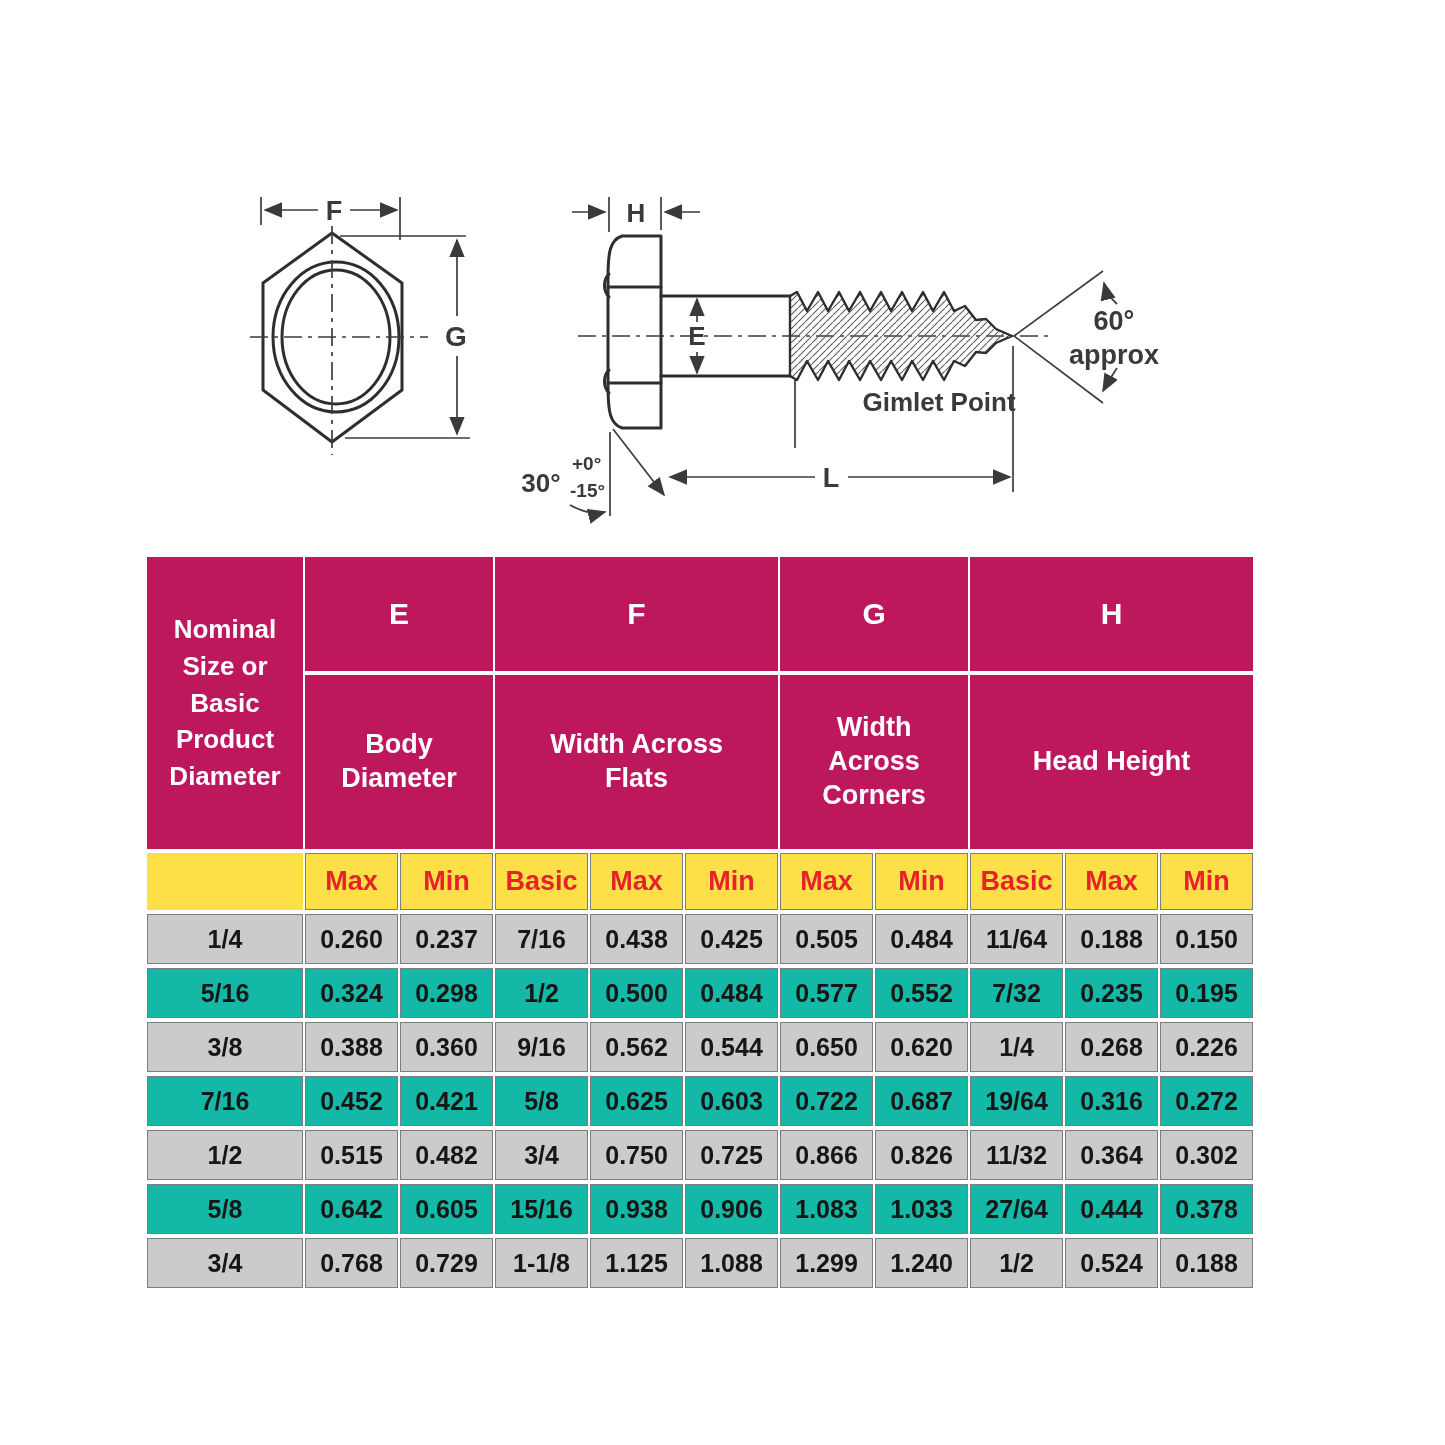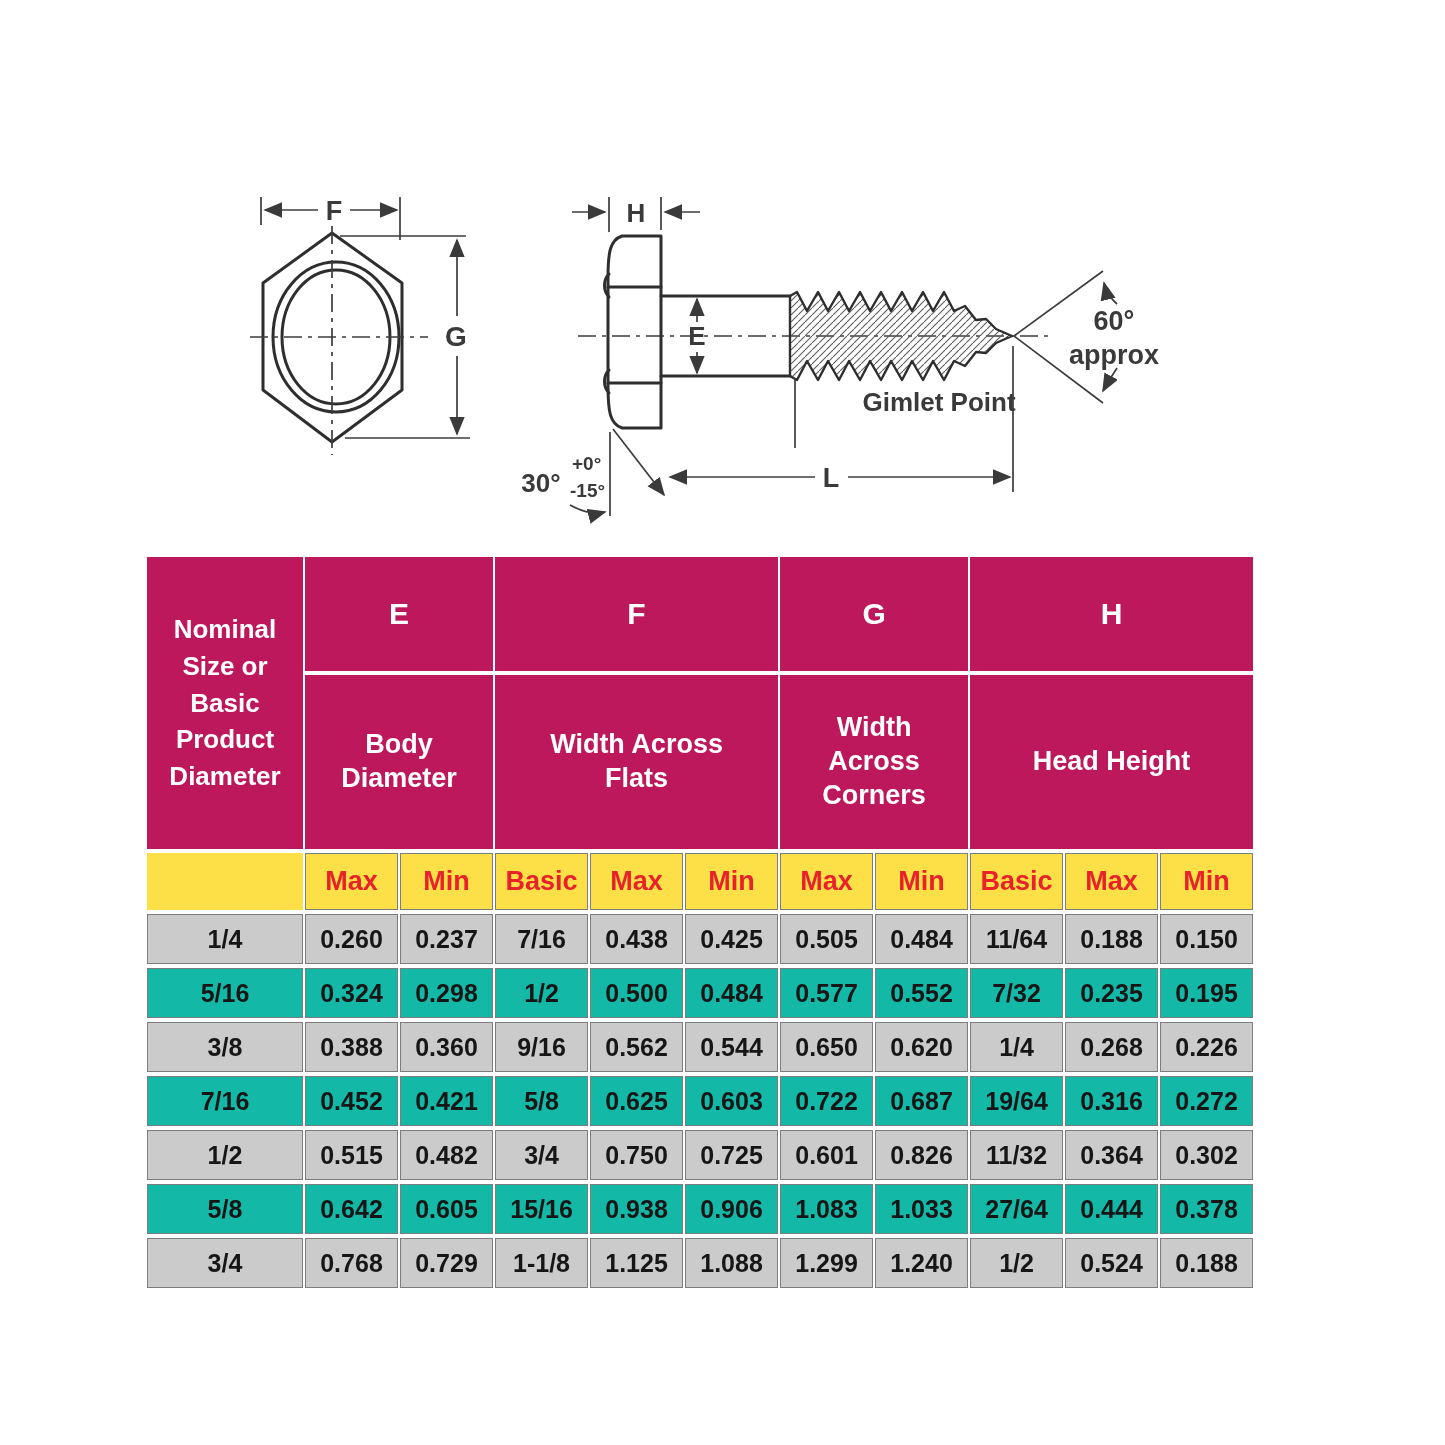--- a/index.html
+++ b/index.html
@@ -218,21 +218,21 @@
     <td>0.316</td>
     <td>0.272</td>
   </tr>
   <tr class="data odd">
     <td>1/2</td>
     <td>0.515</td>
     <td>0.482</td>
     <td>3/4</td>
     <td>0.750</td>
     <td>0.725</td>
-    <td>0.601</td>
+    <td>0.866</td>
     <td>0.826</td>
     <td>11/32</td>
     <td>0.364</td>
     <td>0.302</td>
   </tr>
   <tr class="data even">
     <td>5/8</td>
     <td>0.642</td>
     <td>0.605</td>
     <td>15/16</td>

